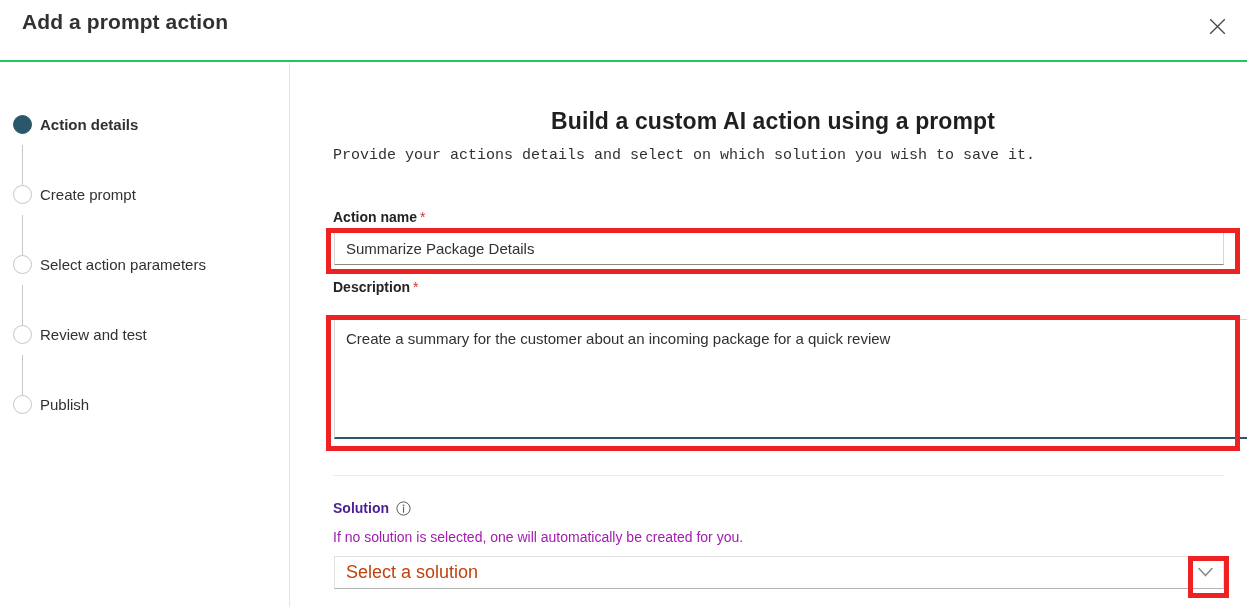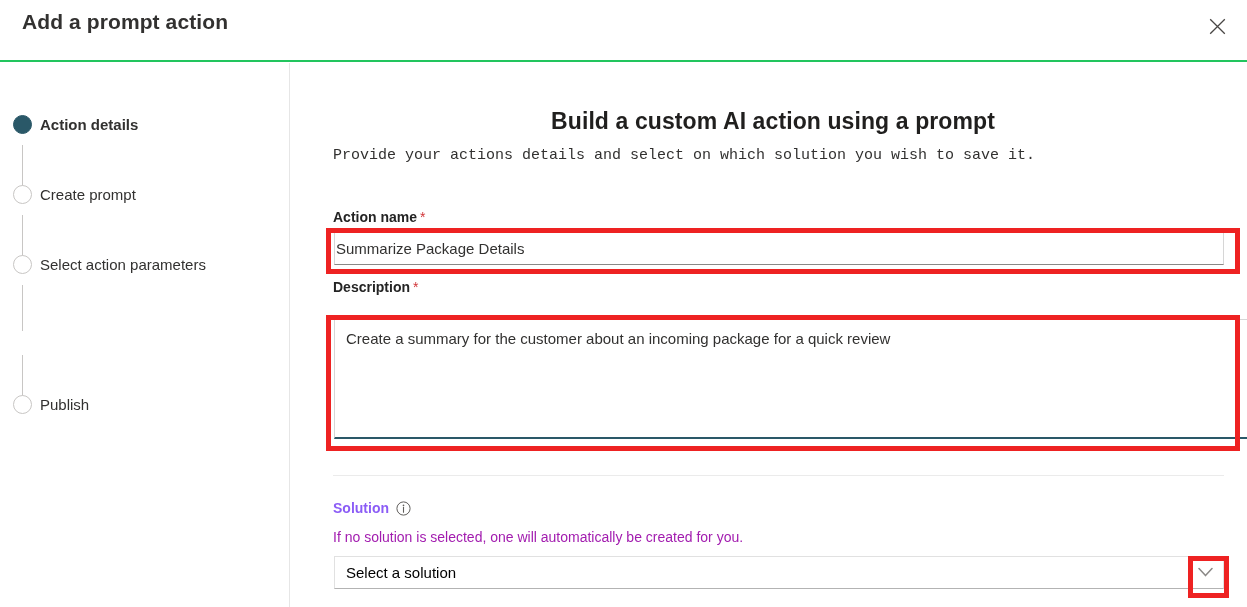--- a/index.html
+++ b/index.html
@@ -159,21 +159,21 @@
     top: 169px;
     width: 890px;
     height: 33px;
     box-sizing: border-box;
     background: #ffffff;
     border: 1px solid #d6d6d6;
     border-bottom: 1px solid #8a8886;
     font-family: "Liberation Sans", sans-serif;
     font-size: 15px;
     color: #323130;
-    padding: 0 1px;
+    padding: 0 11px;
     outline: none;
   }
 
   
   .text-area {
     position: absolute;
     left: 43px;
     top: 256px;
     width: 1076px;
     height: 120px;
@@ -201,21 +201,21 @@
   }
 
   .solution-label {
     position: absolute;
     left: 42px;
     top: 437px;
     display: flex;
     align-items: center;
     font-size: 14px;
     font-weight: 600;
-    color: #8b5cf6;
+    color: #4c1d95;
   }
   .info-icon {
     margin-left: 7px;
     display: inline-flex;
   }
   .solution-hint {
     position: absolute;
     left: 42px;
     top: 466px;
     font-size: 14px;
@@ -232,22 +232,22 @@
     background: #ffffff;
     border: 1px solid #e1e1e1;
     border-bottom: 1px solid #b3b3b3;
     display: flex;
     align-items: center;
     cursor: pointer;
   }
   .select-value {
     flex: 1 1 auto;
     padding-left: 11px;
-    font-size: 15px;
-    color: #000000;
+    font-size: 18px;
+    color: #c2410c;
     white-space: nowrap;
     overflow: hidden;
   }
   .select-chevron {
     width: 36px;
     height: 31px;
     display: flex;
     align-items: center;
     justify-content: center;
     flex: 0 0 auto;
@@ -291,20 +291,24 @@
     <span class="step-label active">Action details</span>
   </div>
   <div class="step step-1">
     <span class="step-dot inactive"></span>
     <span class="step-label">Create prompt</span>
   </div>
   <div class="step step-2">
     <span class="step-dot inactive"></span>
     <span class="step-label">Select action parameters</span>
   </div>
+  <div class="step step-3">
+    <span class="step-dot inactive"></span>
+    <span class="step-label">Review and test</span>
+  </div>
   <div class="step step-4">
     <span class="step-dot inactive"></span>
     <span class="step-label">Publish</span>
   </div>
 </div>
 
 <div class="main">
 
   <div class="content-head">
     <h1 class="page-title">Build a custom AI action using a prompt</h1>

